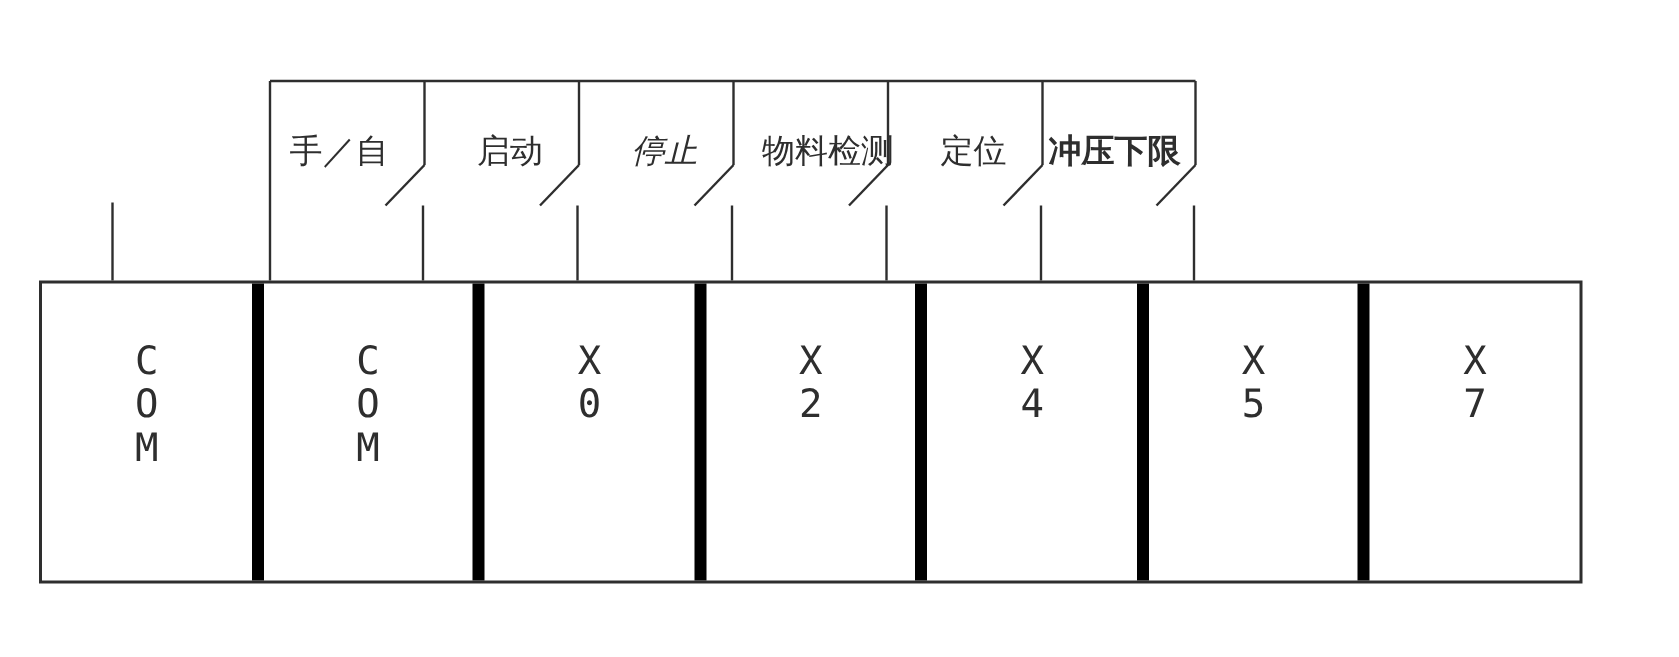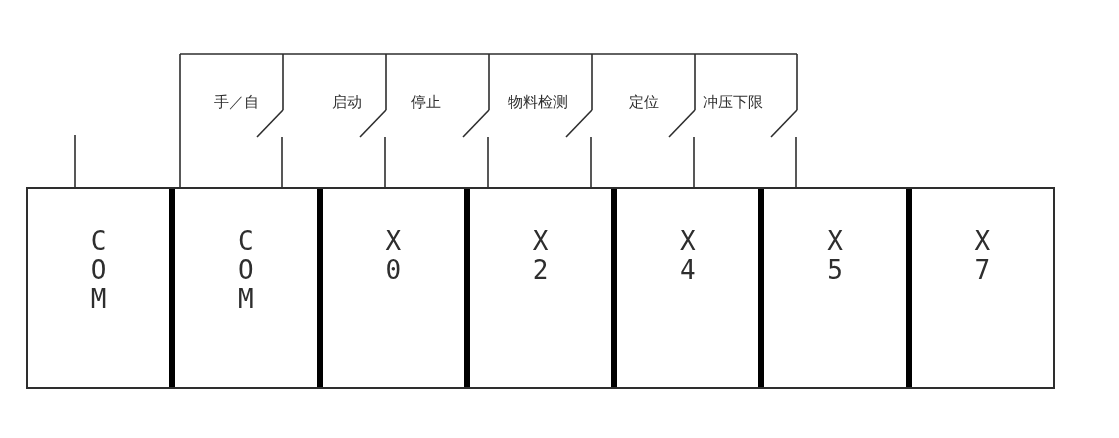--- a/index.html
+++ b/index.html
@@ -27,41 +27,41 @@
     top: 187px;
     width: 1029px;
     height: 202px;
     display: flex;
     border: 2px solid #2e2e2e;
     box-sizing: border-box;
     background: #ffffff;
   }
   .terminal {
     flex: 1 1 0;
-    border-right: 6px solid #000000;
+    border-right: 8px solid #000000;
     display: flex;
     justify-content: center;
     box-sizing: border-box;
   }
   .terminal:last-child { border-right: none; border-radius: 15px; }
   .terminal-label {
     margin-top: 38px;
     width: 18px;
     font-family: "DejaVu Sans Mono", monospace;
     font-size: 26px;
     line-height: 29px;
     word-break: break-all;
     text-align: center;
     color: #2e2e2e;
   }
   .switch-label {
     position: absolute;
     top: 89px;
     height: 26px;
-    font-size: 15px;
+    font-size: 22px;
     line-height: 26px;
     color: #2e2e2e;
     white-space: nowrap;
   }
 </style>
 </head>
 <body>
 
 <div class="stage">
 
@@ -105,24 +105,24 @@
 
     <g>
       <line x1="797" y1="54" x2="797" y2="110"></line>
       <line x1="797" y1="110" x2="771" y2="137"></line>
       <line x1="796" y1="137" x2="796" y2="188"></line>
     </g>
   </svg>
 
   <div class="switch-label" style="right:860px;">手／自</div>
   <div class="switch-label" style="right:757px;text-align:center;">启动</div>
-  <div class="switch-label" style="right:678px;">停止</div>
-  <div class="switch-label" style="right:551px;">物料检测</div>
-  <div class="switch-label" style="right:460px;">定位</div>
-  <div class="switch-label" style="right:356px;">冲压下限</div>
+  <div class="switch-label" style="right:654px;font-style:italic;">停止</div>
+  <div class="switch-label" style="right:523px;">物料检测</div>
+  <div class="switch-label" style="right:448px;">定位</div>
+  <div class="switch-label" style="right:332px;font-weight:bold;">冲压下限</div>
 
   <div class="terminal-strip">
     <div class="terminal">
       <span class="terminal-label">COM</span>
     </div>
     <div class="terminal">
       <span class="terminal-label">COM</span>
     </div>
     <div class="terminal">
       <span class="terminal-label">X0</span>

